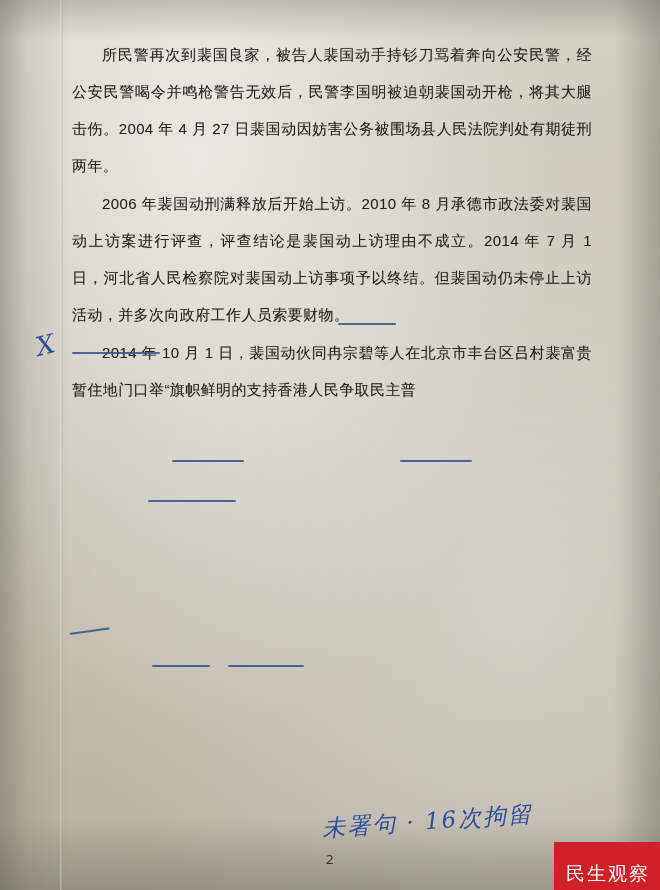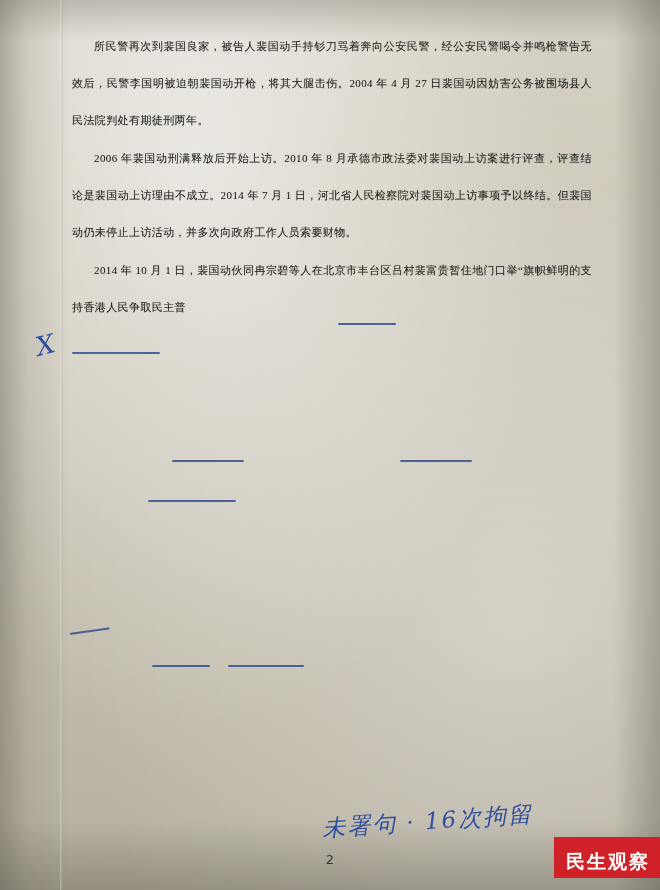--- a/index.html
+++ b/index.html
@@ -51,25 +51,25 @@
     position: absolute;
     left: 60px; top: 0; width: 3px; height: 890px;
     background: linear-gradient(90deg, rgba(255,255,255,0.30), rgba(140,135,122,0.25));
     pointer-events: none;
   }
 
   
   #doc-body {
     position: absolute;
     left: 72px;
-    top: 28px;
+    top: 36px;
     width: 520px;
     color: #25231f;
-    font-family: Liberation Serif, serif;
-    font-size: 11px;
+    font-family: Liberation Sans, sans-serif;
+    font-size: 15px;
     line-height: 37px;
     letter-spacing: 0.4px;
     text-align: justify;
     text-justify: inter-character;
   }
   #doc-body p {
     margin: 0 0 1px 0;
     text-indent: 2em;
     text-shadow: 0 0 1px rgba(40,38,34,0.25);
   }
@@ -120,27 +120,27 @@
     text-align: center;
     font-size: 13px;
     color: #3a3833;
     font-family: "DejaVu Sans", sans-serif;
   }
 
   
   #watermark {
     position: absolute;
     right: 0;
-    bottom: 12px;
+    bottom: 0;
     background: #cf2127;
     color: #ffffff;
     font-size: 19px;
-    font-weight: bold;
+    font-weight: normal;
     letter-spacing: 2px;
-    padding: 15px 10px 7px 12px;
+    padding: 22px 10px 7px 12px;
     font-family: "DejaVu Sans", sans-serif;
     line-height: 1;
   }
 </style>
 </head>
 <body>
 
 <div id="page">
 
   <div class="shade shade-left"></div>

